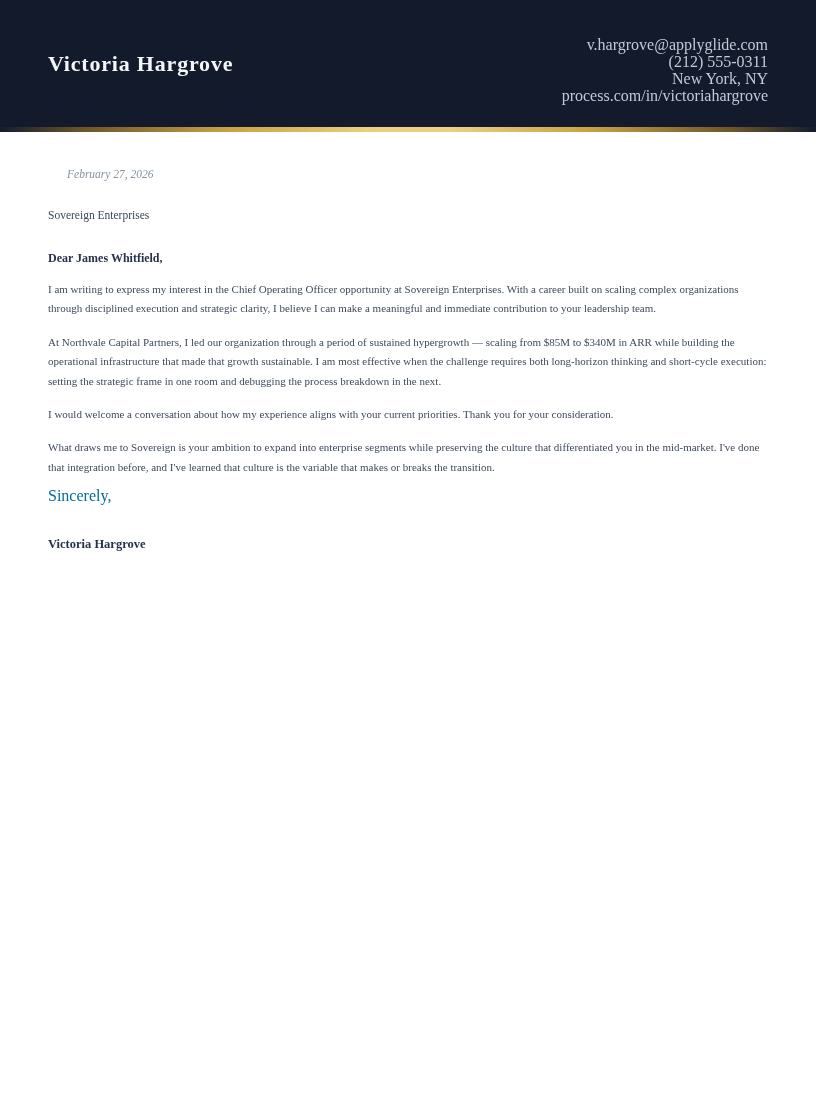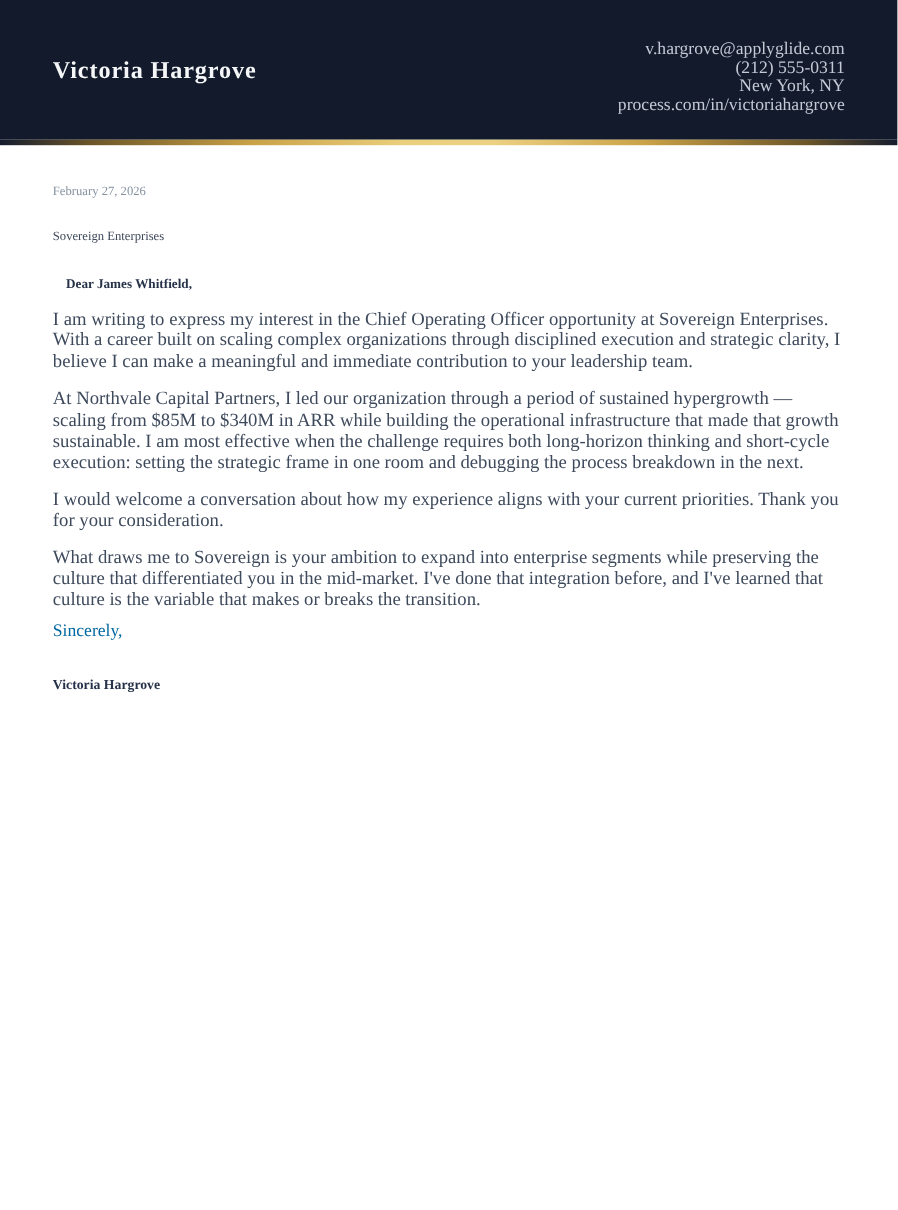--- a/index.html
+++ b/index.html
@@ -52,47 +52,48 @@
       #c9a246 72%,
       #6b5528 90%,
       #141c2e 100%);
   }
   .body-area {
     padding: 35px 48px 0 48px;
     color: #3e4a5c;
     font-size: 12px;
   }
   .date-line {
+    font-style: italic;
     color: #84919f;
     font-size: 11.5px;
     line-height: 15px;
+    margin-left: 19px;
   }
   .recipient-block {
     margin-top: 24px;
     line-height: 18px;
     font-size: 11.5px;
     color: #3c4758;
   }
   .recipient-name {
     font-weight: bold;
     color: #263248;
   }
   .salutation {
     margin-top: 27px;
     font-weight: bold;
     color: #263248;
     font-size: 12px;
     line-height: 15px;
-    margin-left: 12px;
   }
   .para {
     margin-top: 14px;
     line-height: 19.4px;
     color: #3e4a5c;
-    font-size: 17px;
+    font-size: 11px;
     text-align: left;
   }
   .closing {
     margin-top: 11px;
     font-size: 16px;
     line-height: 15px;
     color: #0369a1;
   }
   .signature {
     margin-top: 34px;

